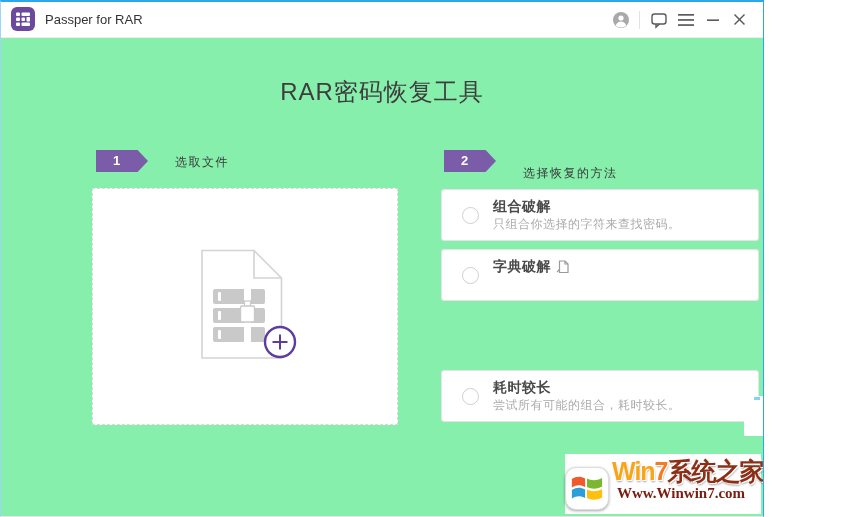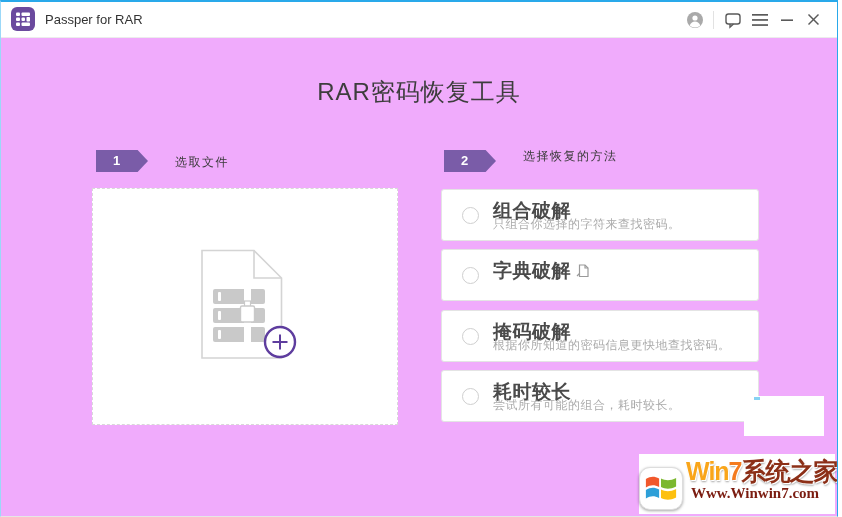--- a/index.html
+++ b/index.html
@@ -1,20 +1,20 @@
 <!DOCTYPE html>
 <html><head>
 <meta charset="utf-8">
 <style>
   * { margin:0; padding:0; box-sizing:border-box; }
   html,body { width:842px; height:517px; background:#fff; }
   body { font-family:"Liberation Sans","DejaVu Sans",sans-serif; }
 
   .window {
-    position:relative; width:838px; height:517px; background:#f0abfc; overflow:hidden;
+    position:relative; width:764px; height:517px; background:#86efac; overflow:hidden;
     border-top:2px solid #29a9ea; border-left:1px solid #9bd8f8;
     border-right:1px solid #29a9ea; border-bottom:1px solid #e6e6e6;
   }
 
   
   .titlebar { position:absolute; left:0; top:0; width:100%; height:36px; background:#fff; border-bottom:1px solid #ececec; }
   .app-icon { position:absolute; left:10px; top:5px; width:24px; height:24px; border-radius:6px; background:#6b4a9e; }
   .app-title { position:absolute; left:44px; top:0; line-height:35px; font-size:13px; color:#333; }
   .tb-right { position:absolute; right:10px; top:0; height:35px; display:flex; align-items:center; }
   .tb-btn { width:27px; height:35px; display:flex; align-items:center; justify-content:center; cursor:default; }
@@ -32,21 +32,21 @@
   .step-label { position:absolute; font-size:12px; color:#3a3a3a; letter-spacing:1.5px;margin-left:11px; }
 
   
   .dropzone { position:absolute; left:91px; top:186px; width:306px; height:237px; border:1px dashed #d9d9d9; background:#fff; }
   .file-art { position:absolute; left:198px; top:247px; width:100px; height:112px; }
 
   
   .method-card { position:absolute; left:440px; width:318px; height:52px; background:#fff; border:1px solid #e4e4e4; border-radius:3px; }
   .radio { position:absolute; left:20px; top:17px; width:17px; height:17px; border:1.5px solid #cfcfcf; border-radius:50%; background:#fff; }
   .card-title-row { position:absolute; left:51px; top:8px; display:flex; align-items:center; gap:5px; }
-  .card-title { font-size:19px; font-weight:bold; color:#4a4a4a; letter-spacing:0.5px; }
+  .card-title { font-size:14px; font-weight:bold; color:#4a4a4a; letter-spacing:0.5px; }
   .card-desc { position:absolute; left:51px; top:26px; font-size:12px; color:#ababab; letter-spacing:0.5px;text-align:right; }
 
   
   .card-cut-overlay { position:absolute; left:743px; top:394px; width:80px; height:40px; background:#fff; z-index:5; }
   .blue-artifact { position:absolute; left:753px; top:395px; width:6px; height:3px; background:#86d2f3; z-index:6; }
 
   
   .watermark { position:absolute; right:2px; bottom:2px; width:196px; height:60px; background:#fff; z-index:10; }
   .flag-pill { position:absolute; left:0; bottom:4px; width:44px; height:43px; background:#fff; border:1px solid #ddd; border-radius:11px; box-shadow:0 1px 3px rgba(0,0,0,0.35); display:flex; align-items:center; justify-content:center; }
   .wm-title { position:absolute; left:47px; top:1px; font-size:25px; font-weight:bold; white-space:nowrap; letter-spacing:-1px;
@@ -135,21 +135,21 @@
       </g>
       <g>
         <circle cx="81" cy="93" r="15" fill="#fff" stroke="#5e3d9e" stroke-width="2.4"></circle>
         <line x1="81" y1="85.5" x2="81" y2="100.5" stroke="#5e3d9e" stroke-width="2"></line>
         <line x1="73.5" y1="93" x2="88.5" y2="93" stroke="#5e3d9e" stroke-width="2"></line>
       </g>
     </svg>
   </div>
 
   <div class="step-badge" style="left:443px; top:148px;">2</div>
-  <div class="step-label" style="left:511px; top:146px;">选择恢复的方法</div>
+  <div class="step-label" style="left:511px; top:163px;">选择恢复的方法</div>
 
   <div class="method-card" style="top:187px;">
     <div class="radio"></div>
     <div class="card-title-row">
         <span class="card-title">组合破解</span>
       </div>
     <div class="card-desc">只组合你选择的字符来查找密码。</div>
   </div>
 
   <div class="method-card" style="top:247px;">
@@ -159,27 +159,20 @@
       <span>
         <svg width="13" height="14" viewBox="0 0 13 14" fill="none" stroke="#9a9a9a" stroke-width="1.2">
           <path d="M3.5 1 H9 L12 4 V12.5 H3.5 Z"></path>
           <path d="M9 1 V4 H12"></path>
           <path d="M3.5 9.5 L1 12"></path>
         </svg>
       </span>
     </div>
   </div>
 
-  <div class="method-card" style="top:308px;">
-    <div class="radio"></div>
-    <div class="card-title-row">
-        <span class="card-title">掩码破解</span>
-      </div>
-    <div class="card-desc">根据你所知道的密码信息更快地查找密码。</div>
-  </div>
 
   <div class="method-card" style="top:368px;">
     <div class="radio"></div>
     <div class="card-title-row">
         <span class="card-title">耗时较长</span>
       </div>
     <div class="card-desc">尝试所有可能的组合，耗时较长。</div>
   </div>
 
   <div class="card-cut-overlay"></div>

